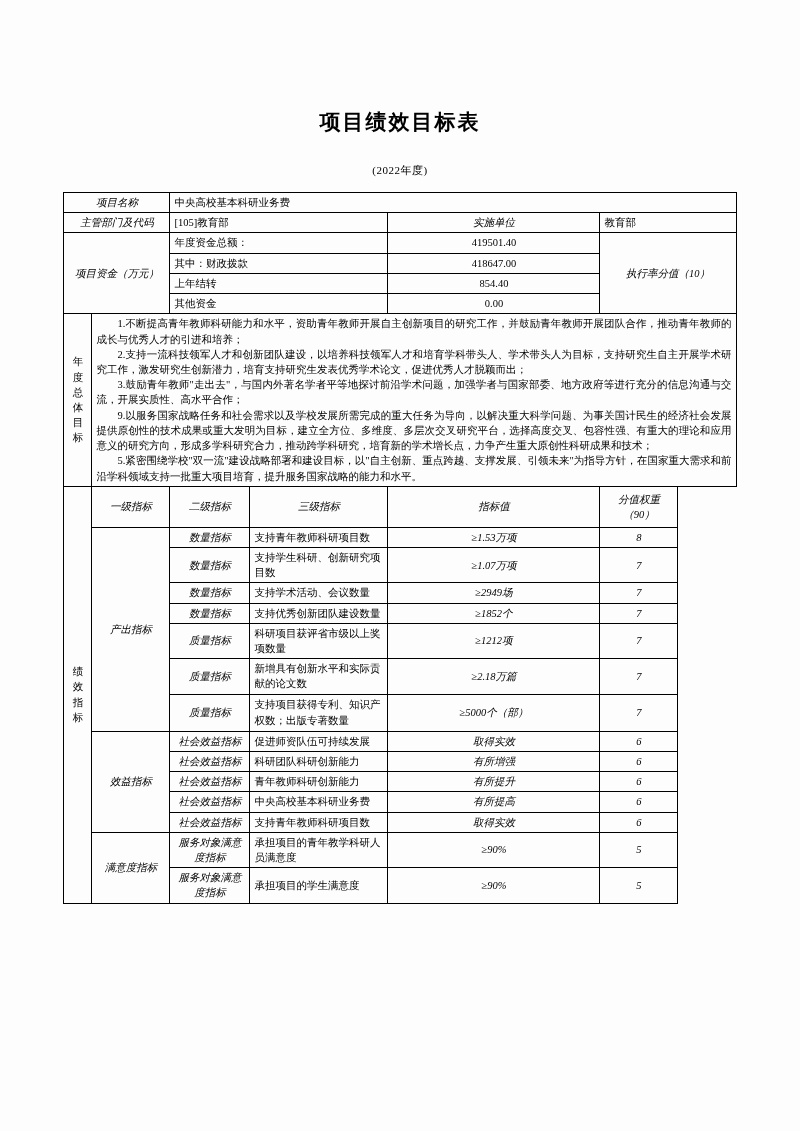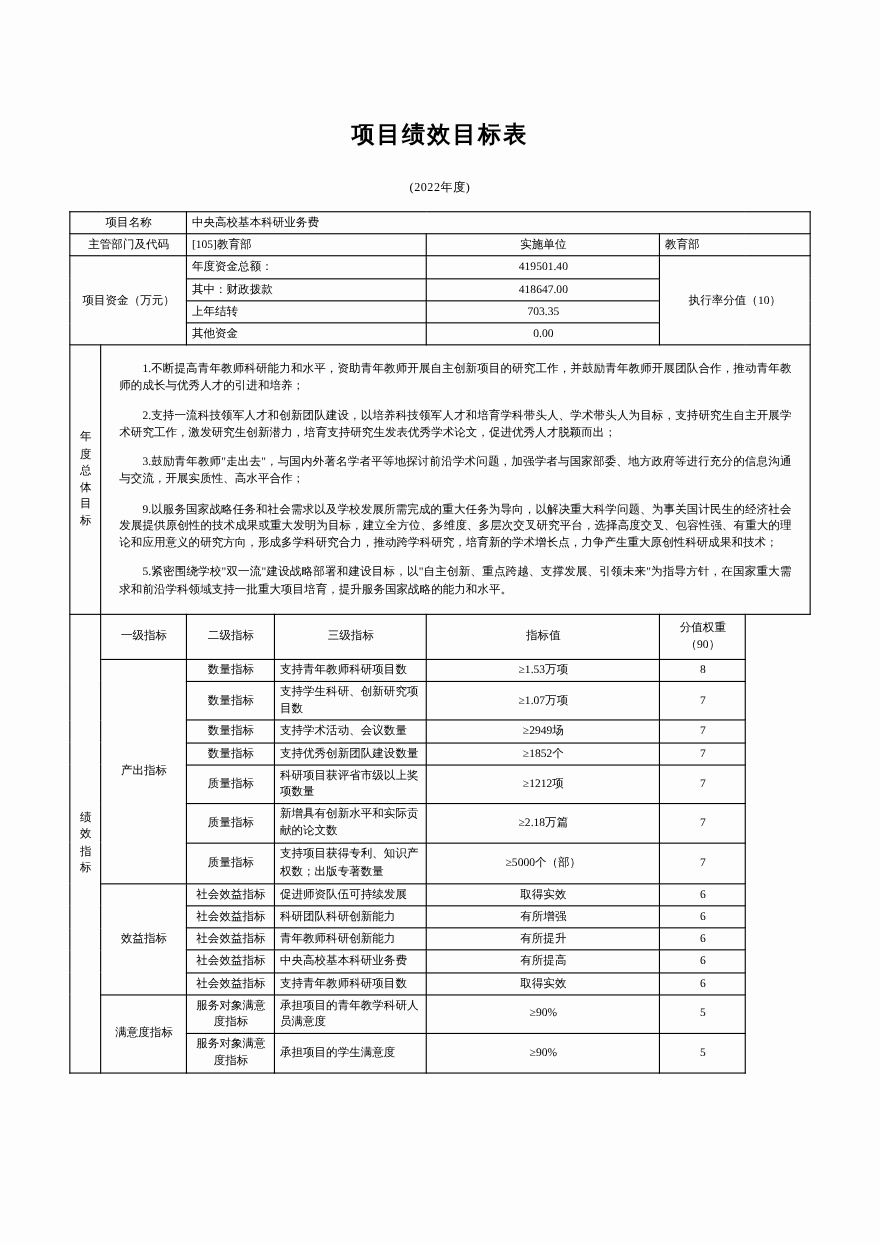--- a/index.html
+++ b/index.html
@@ -36,35 +36,35 @@
     width:672px;
     table-layout:fixed;
   }
   table.main td{
     border:1px solid #000;
     font-size:10.5px;
     padding:2px 4px;
     vertical-align:middle;
     line-height:1.45;
   }
-  .c{text-align:center;}
+  .c{text-align:center;font-style:italic;}
   .l{text-align:left;}
   .vert{
     text-align:center;
     font-size:10.5px;
     line-height:1.3;
   }
   .goalcell{
     font-size:10.2px;
     line-height:1.62;
     text-align:justify;
     padding:6px 8px 6px 6px;
     text-indent:0;
   }
-  .goalcell p{margin:12px;text-indent:2em;}
+  .goalcell p{margin:0;text-indent:2em;}
   .pagenum{
     position:absolute;
     left:0;right:0;
     top:1040px;
     text-align:center;
     font-size:11px;
     font-weight:bold;
   }
   .money{ text-align:center; padding-right:10px; }
 </style>
@@ -105,21 +105,21 @@
         <td class="l" colspan="2">年度资金总额：</td>
         <td class="money">419501.40</td>
         <td class="c" colspan="2" rowspan="4">执行率分值（10）</td>
       </tr>
       <tr>
         <td class="l" colspan="2">其中：财政拨款</td>
         <td class="money">418647.00</td>
       </tr>
       <tr>
         <td class="l" colspan="2">上年结转</td>
-        <td class="money">703.35</td>
+        <td class="money">854.40</td>
       </tr>
       <tr>
         <td class="l" colspan="2">其他资金</td>
         <td class="money">0.00</td>
       </tr>
 
       <tr>
         <td class="vert" style="width:28px">
           <span>年<br>度<br>总<br>体<br>目<br>标</span>
         </td>

